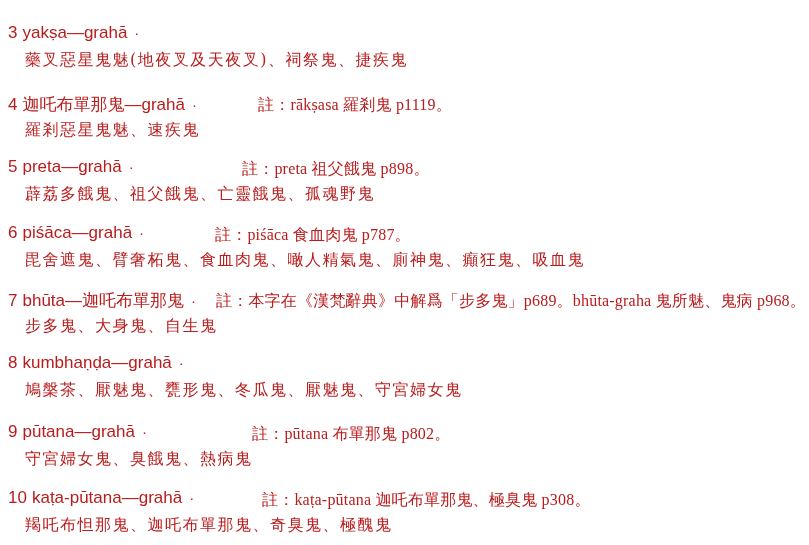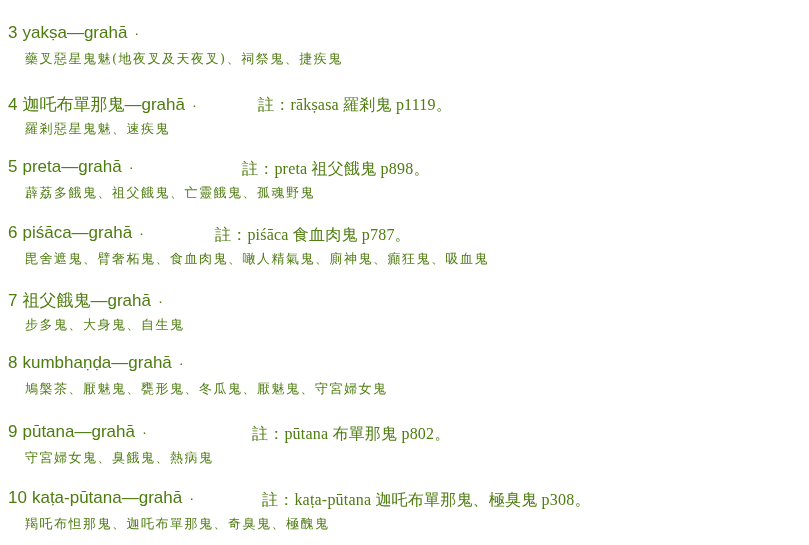--- a/index.html
+++ b/index.html
@@ -1,21 +1,21 @@
 <!DOCTYPE html>
 <html><head>
 <meta charset="utf-8">
 <style>
   html, body { margin: 0; padding: 0; background: #ffffff; }
   .page {
     position: relative;
     width: 809px;
     height: 545px;
     background: #ffffff;
-    color: #4d7c0f;
+    color: #b91c1c;
     overflow: hidden;
   }
   .entry { position: absolute; left: 8px; width: 797px; }
   .heading {
     position: relative;
     height: 24px;
     font-family: "Liberation Sans", "DejaVu Sans", sans-serif;
     font-size: 17px;
     white-space: nowrap;
   }
@@ -26,21 +26,21 @@
     top: 2px;
     font-family: "Liberation Serif", "DejaVu Serif", serif;
     font-size: 16px;
     letter-spacing: 0.2px;
     white-space: nowrap;
   }
   .gloss {
     margin-left: 17px;
     margin-top: 3px;
     font-family: "DejaVu Serif", "Liberation Serif", serif;
-    font-size: 13px;
+    font-size: 16px;
     letter-spacing: 1.5px;
     white-space: nowrap;
   }
 </style>
 </head>
 <body>
 
 <div class="page">
 
   <div class="entry" style="top:23px">
@@ -70,21 +70,22 @@
   <div class="entry" style="top:223px">
     <div class="heading">
       <span class="num">6</span><span class="term">piśāca—grahā</span><span class="sep">·</span>
       <span class="note" style="left:207px">註：piśāca 食血肉鬼 p787。</span>
     </div>
     <div class="gloss">毘舍遮鬼、臂奢柘鬼、食血肉鬼、噉人精氣鬼、廁神鬼、癲狂鬼、吸血鬼</div>
   </div>
 
   <div class="entry" style="top:289px">
     <div class="heading">
-      <span class="num">7</span><span class="term">祖父餓鬼—grahā</span><span class="sep">·</span>
+      <span class="num">7</span><span class="term">bhūta—迦吒布單那鬼</span><span class="sep">·</span>
+      <span class="note" style="left:208px">註：本字在《漢梵辭典》中解爲「步多鬼」p689。bhūta-graha 鬼所魅、鬼病 p968。</span>
     </div>
     <div class="gloss">步多鬼、大身鬼、自生鬼</div>
   </div>
 
   <div class="entry" style="top:353px">
     <div class="heading">
       <span class="num">8</span><span class="term">kumbhaṇḍa—grahā</span><span class="sep">·</span>
     </div>
     <div class="gloss">鳩槃茶、厭魅鬼、甕形鬼、冬瓜鬼、厭魅鬼、守宮婦女鬼</div>
   </div>

